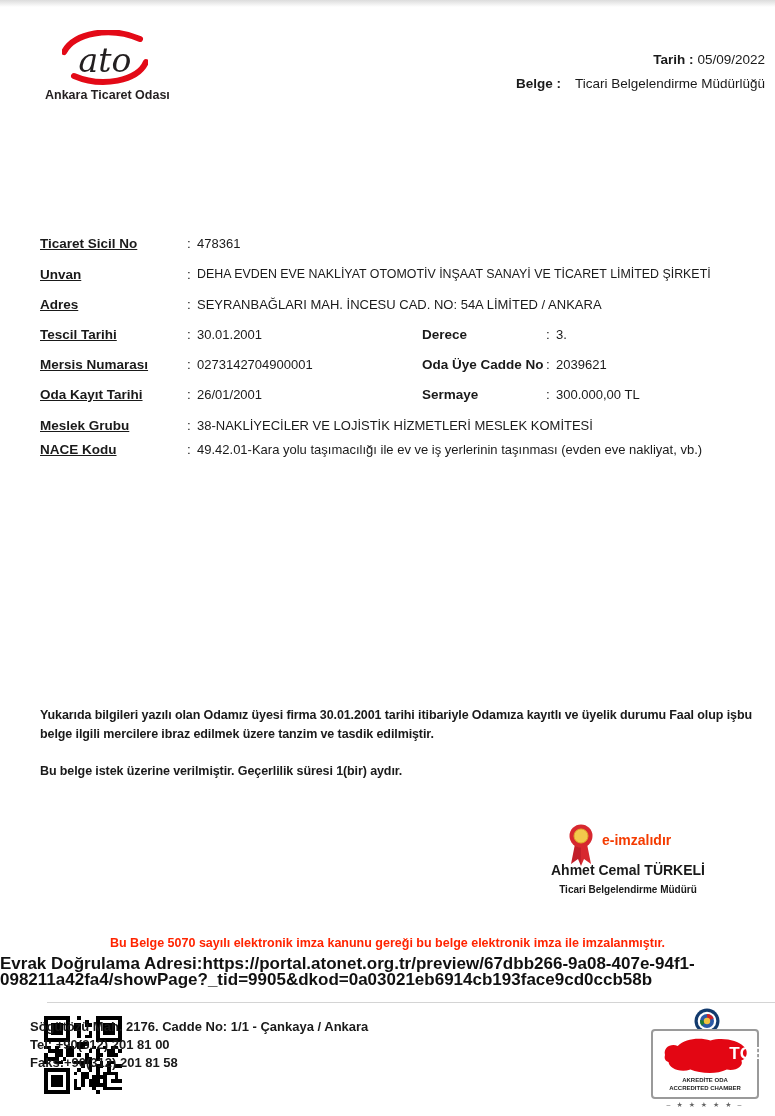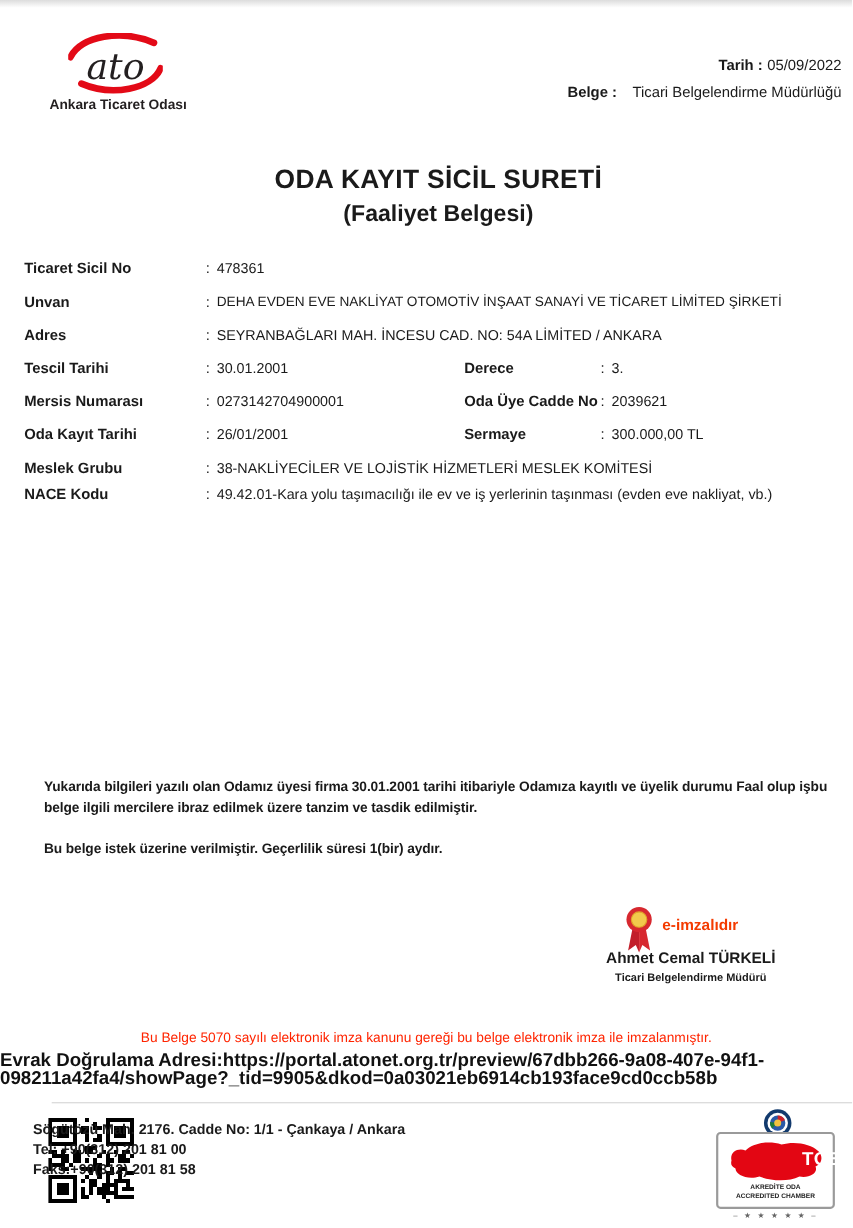--- a/index.html
+++ b/index.html
@@ -20,21 +20,21 @@
   .meta-label.wide-gap { margin-right:14px; }
   .meta-label.small-gap { margin-right:4px; }
 
   
   .doc-title { position:absolute; left:0; right:0; top:150px; text-align:center; padding-left:22px; }
   .doc-title .t1 { font-size:24px; font-weight:bold; letter-spacing:0.3px; }
   .doc-title .t2 { font-size:21px; font-weight:bold; margin-top:5px; }
 
   
   .frow { position:absolute; left:0; width:775px; height:18px; font-size:13.5px; }
-  .frow .lbl  { position:absolute; left:22px;  font-weight:bold; white-space:nowrap; }
+  .frow .lbl  { position:absolute; left:40px;  font-weight:bold; white-space:nowrap;text-decoration:underline; }
   .frow .sep1 { position:absolute; left:187px; }
   .frow .val  { position:absolute; left:197px; white-space:nowrap; font-size:13px; }
   .frow .val.small { font-size:12.4px; }
   .frow .lbl2 { position:absolute; left:390px; font-weight:bold; white-space:nowrap;margin-left:32px; }
   .frow .sep2 { position:absolute; left:546px; }
   .frow .val2 { position:absolute; left:556px; white-space:nowrap; font-size:13px; }
 
   
   .paras { position:absolute; left:40px; top:706px; width:722px;
     font-size:12.5px; font-weight:bold; line-height:19px; letter-spacing:-0.1px; }
@@ -44,21 +44,21 @@
   .sig-block { position:absolute; left:518px; top:820px; width:220px; }
   .rosette { position:absolute; left:48px; top:4px; width:30px; height:44px; }
   .esign-label { position:absolute; left:84px; top:12px; font-size:14px; font-weight:bold; }
   .signer-name  { position:absolute; left:0; top:42px; width:220px; text-align:center;
     font-size:14px; font-weight:bold; }
   .signer-title { position:absolute; left:0; top:64px; width:220px; text-align:center;
     font-size:10px; font-weight:bold; }
 
   
   .legal-notice { position:absolute; left:0; right:0; top:936px; text-align:center;
-    font-size:12.5px; font-weight:normal; }
+    font-size:12.5px; font-weight:bold; }
   .verify { position:absolute; left:0; right:0; top:956px; text-align:left;
     font-size:17px; font-weight:bold; line-height:16px; color:#111; }
 
   .footer-divider { position:absolute; left:47px; right:0; top:1002px;
     border-top:1.5px solid #d4d4d4; }
 
   
   .qr-box { position:absolute; left:44px; top:1016px; width:78px; height:78px; }
   .footer-address { position:absolute; left:30px; right:0; top:1018px; text-align:left;
     font-size:13px; font-weight:bold; line-height:18px; }
@@ -88,24 +88,20 @@
     <path d="M84,32 C76,51 40,58 12,46" fill="none" stroke="#e30a17" stroke-width="6" stroke-linecap="round"></path>
     <text x="43" y="42" text-anchor="middle" font-family="DejaVu Serif, serif" font-style="italic" font-size="33" fill="#231f20">ato</text>
   </svg>
   <div class="org-name">Ankara Ticaret Odası</div>
 
   <div class="header-meta">
     <div><span class="meta-label small-gap">Tarih :</span><span>05/09/2022</span></div>
     <div><span class="meta-label wide-gap">Belge :</span><span>Ticari Belgelendirme Müdürlüğü</span></div>
   </div>
 
-  <div class="doc-title">
-    <div class="t1">ODA KAYIT SİCİL SURETİ</div>
-    <div class="t2">(Faaliyet Belgesi)</div>
-  </div>
 
   <div class="frow" style="top:236px">
     <span class="lbl">Ticaret Sicil No</span>
       <span class="sep1">:</span>
       <span class="val">478361</span>
   </div>
   <div class="frow" style="top:267px">
     <span class="lbl">Unvan</span>
       <span class="sep1">:</span>
       <span class="val small">DEHA EVDEN EVE NAKLİYAT OTOMOTİV İNŞAAT SANAYİ VE TİCARET LİMİTED ŞİRKETİ</span>

